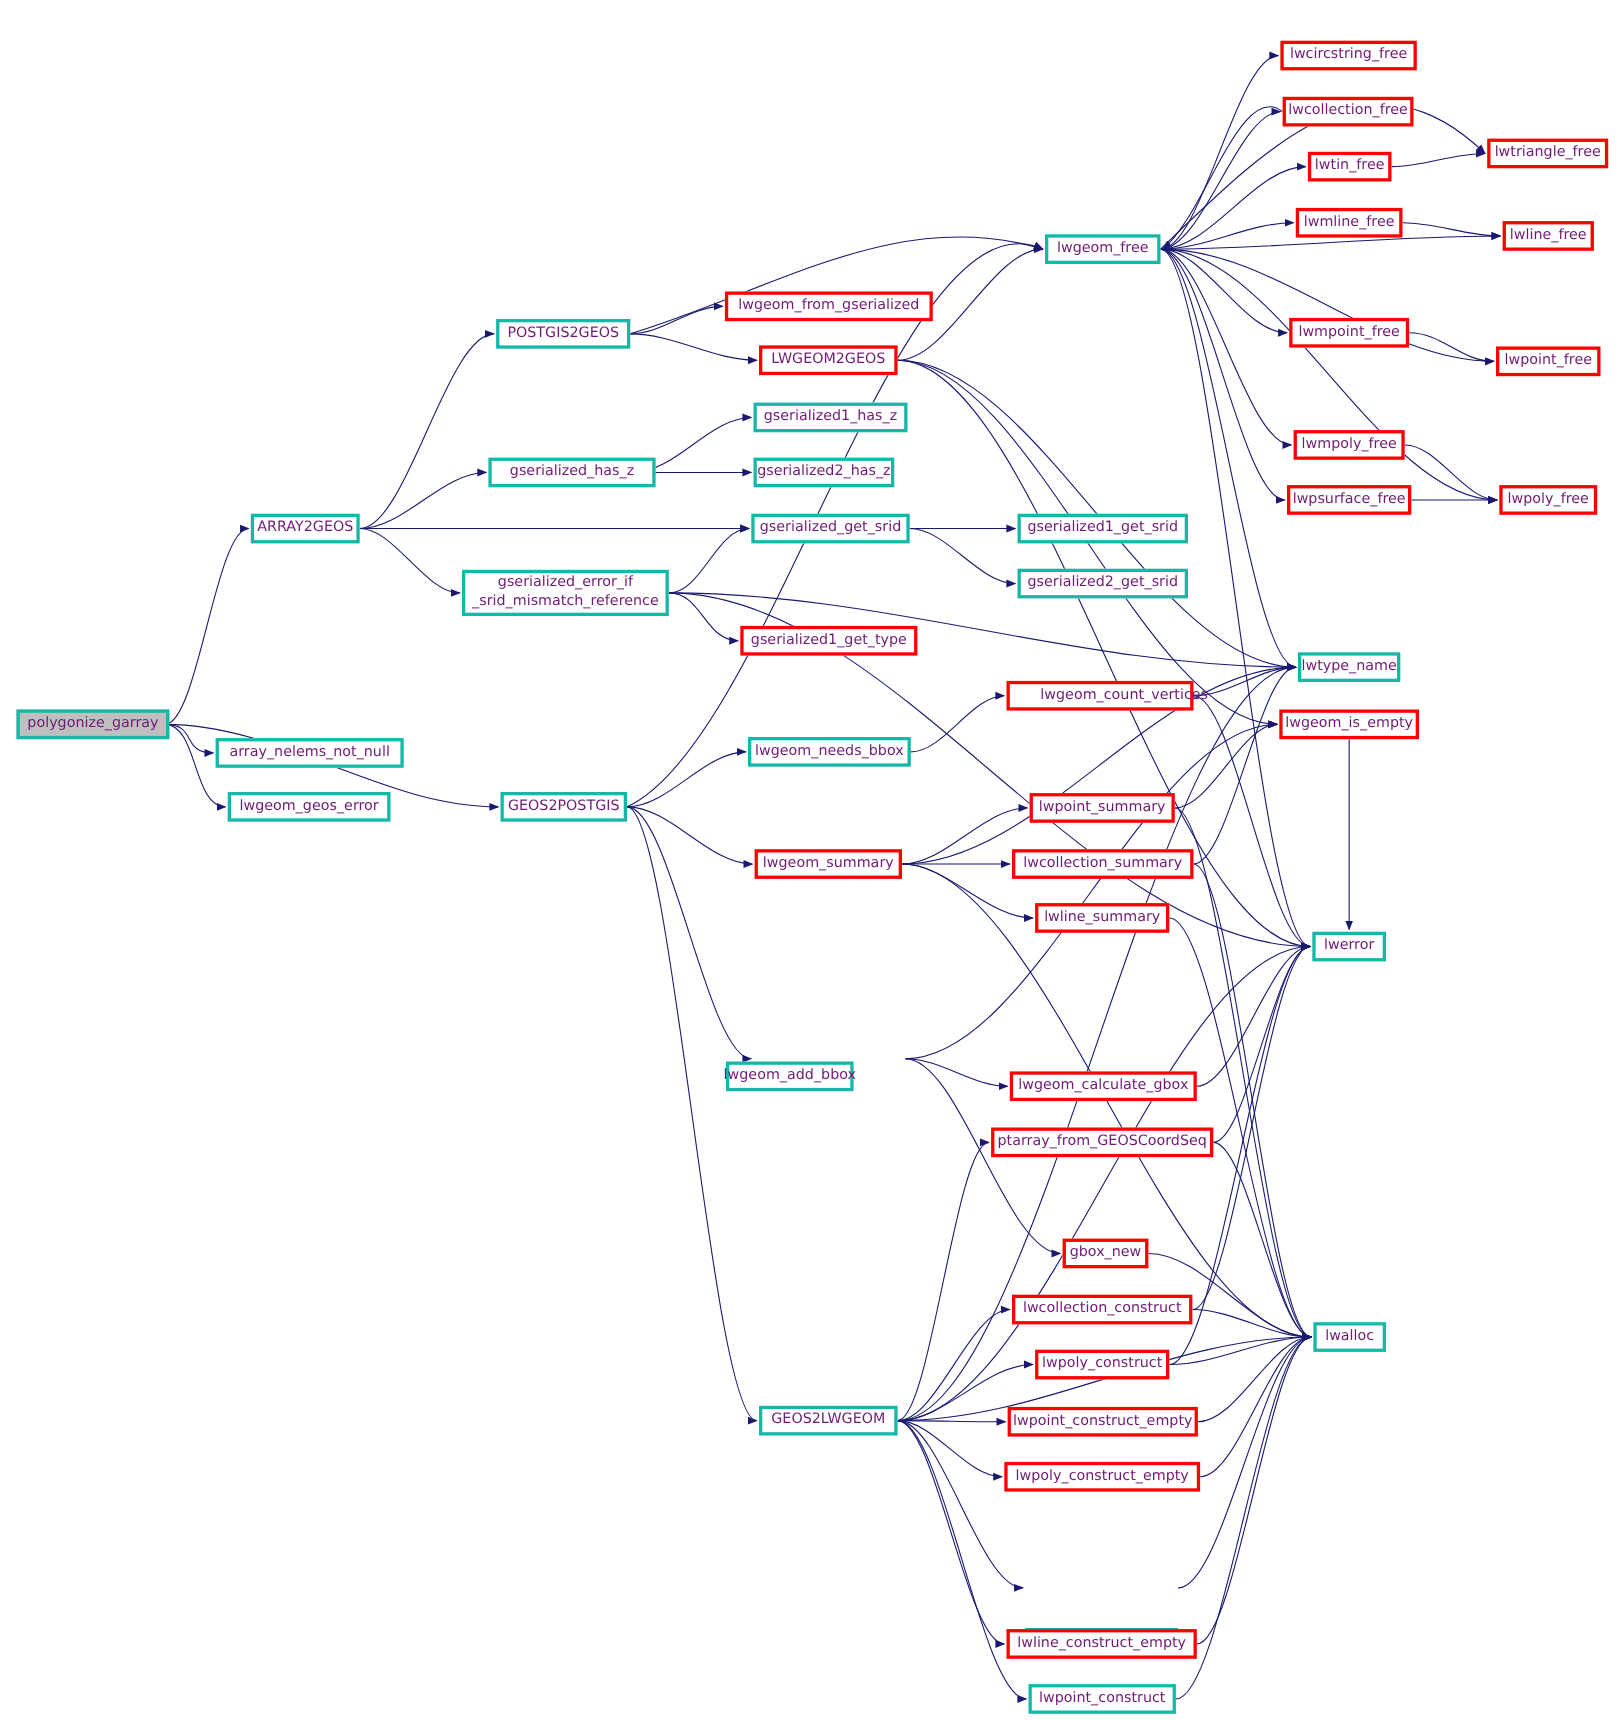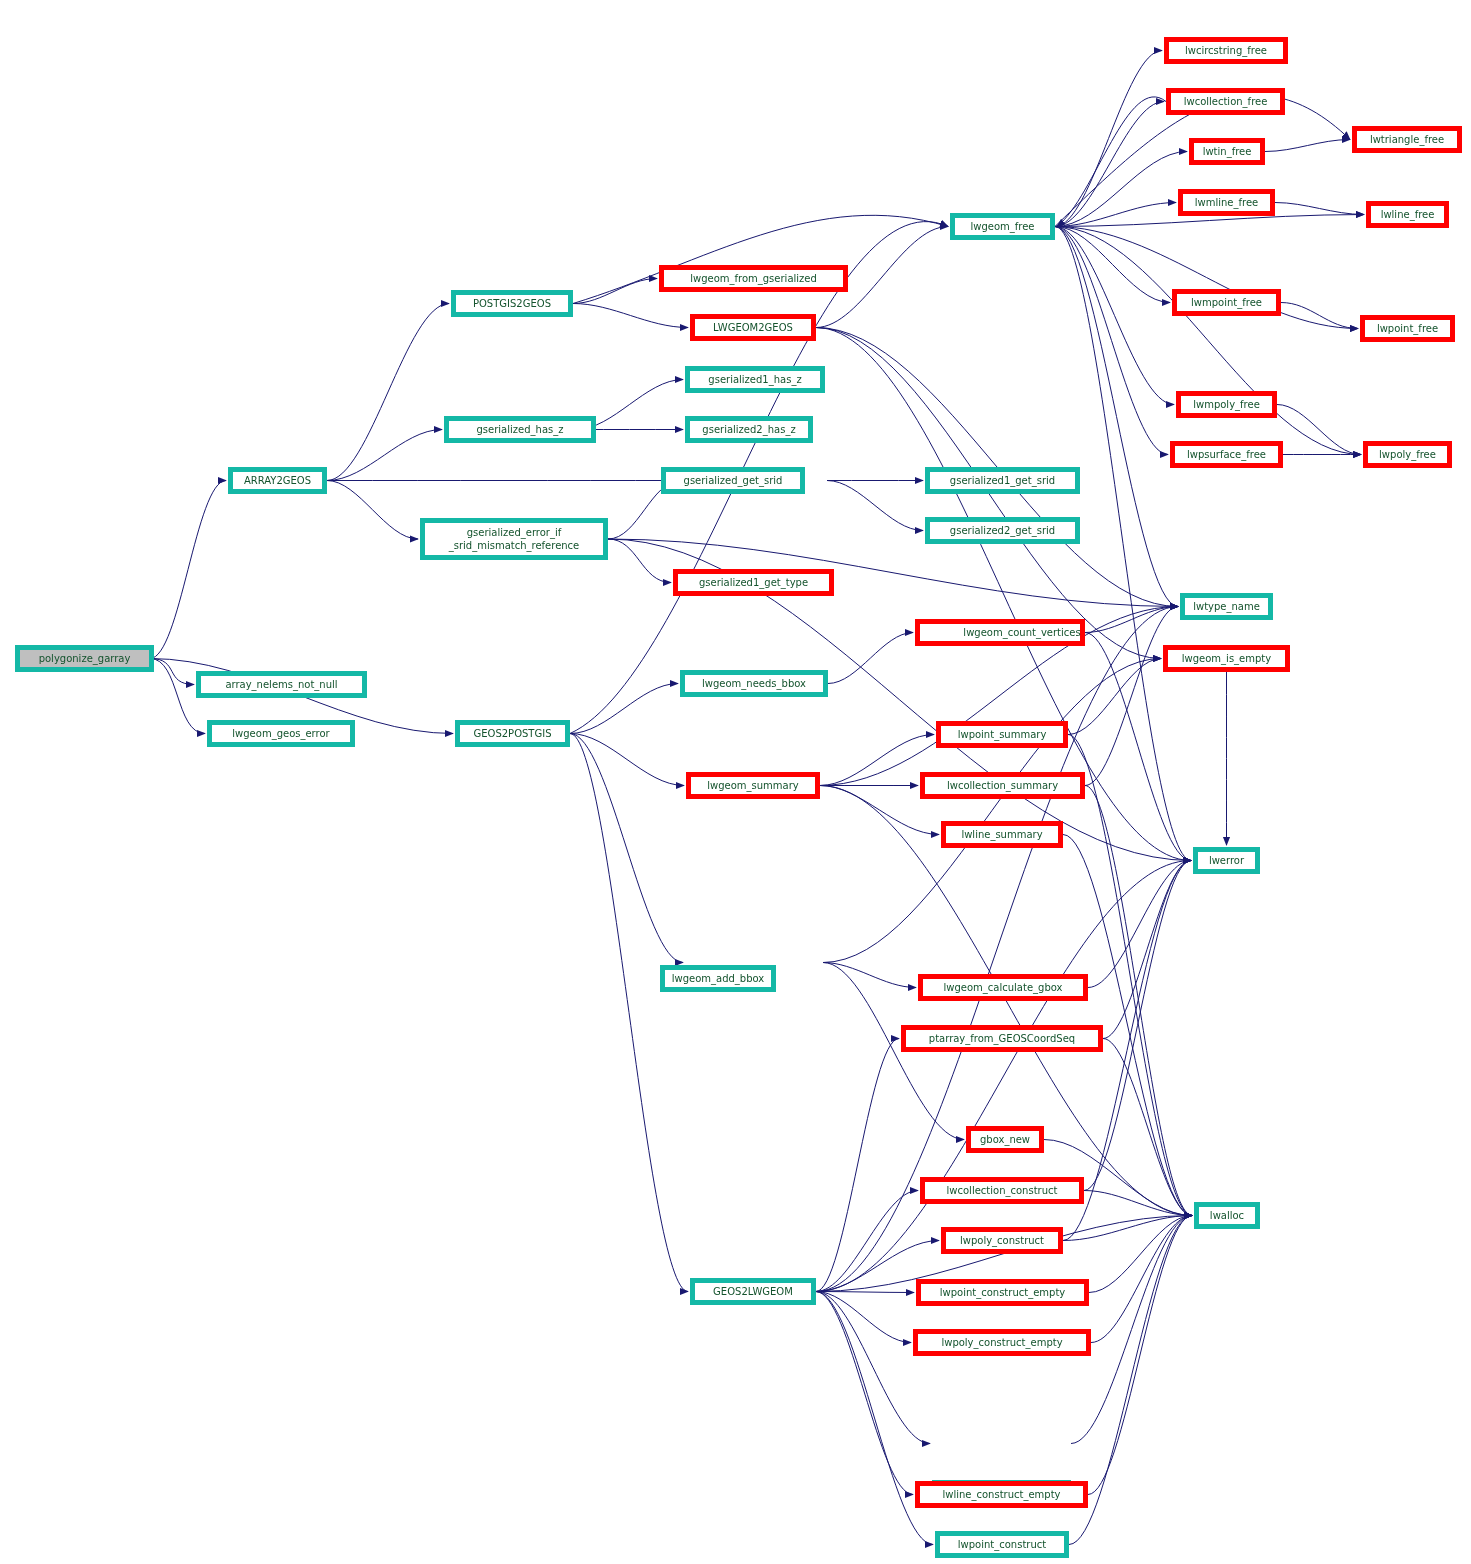--- a/index.html
+++ b/index.html
@@ -21,28 +21,28 @@
     top: 0;
   }
   .edge {
     fill: none;
     stroke: #191970;
     stroke-width: 1;
   }
   .node {
     position: absolute;
     box-sizing: border-box;
-    border: 5px solid #14b8a6;
+    border: 3px solid #14b8a6;
     background: #ffffff;
-    color: #14532d;
+    color: #701a75;
     display: flex;
     align-items: center;
     justify-content: center;
     text-align: center;
-    font-size: 10px;
+    font-size: 13px;
     line-height: 1.3;
     white-space: pre-line;
     cursor: pointer;
     z-index: 2;
   }
   .node.red {
     border-color: #ff0000;
   }
   .node.highlight {
     background: #bfbfbf;
@@ -150,21 +150,21 @@
 <div class="node highlight" style="left: 15px; top: 645px; width: 139px; height: 27px;">polygonize_garray</div>
     <div class="node" style="left: 196px; top: 671px; width: 171px; height: 27px;">array_nelems_not_null</div>
     <div class="node" style="left: 207px; top: 720px; width: 148px; height: 27px;">lwgeom_geos_error</div>
     <div class="node" style="left: 228px; top: 467px; width: 99px; height: 27px;">ARRAY2GEOS</div>
     <div class="node" style="left: 451px; top: 290px; width: 122px; height: 27px;">POSTGIS2GEOS</div>
     <div class="node red" style="left: 659px; top: 265px; width: 189px; height: 27px;">lwgeom_from_gserialized</div>
     <div class="node red" style="left: 690px; top: 314px; width: 126px; height: 27px;">LWGEOM2GEOS</div>
     <div class="node" style="left: 685px; top: 366px; width: 140px; height: 27px;">gserialized1_has_z</div>
     <div class="node" style="left: 444px; top: 416px; width: 152px; height: 27px;">gserialized_has_z</div>
     <div class="node" style="left: 685px; top: 416px; width: 128px; height: 27px;">gserialized2_has_z</div>
-    <div class="node" style="left: 661px; top: 467px; width: 144px; height: 27px;">gserialized_get_srid</div>
+    <div class="node" style="left: 683px; top: 467px; width: 144px; height: 27px;">gserialized_get_srid</div>
     <div class="node" style="left: 925px; top: 467px; width: 155px; height: 27px;">gserialized1_get_srid</div>
     <div class="node" style="left: 925px; top: 517px; width: 155px; height: 27px;">gserialized2_get_srid</div>
     <div class="node" style="left: 420px; top: 518px; width: 188px; height: 42px;">gserialized_error_if
 _srid_mismatch_reference</div>
     <div class="node red" style="left: 673px; top: 569px; width: 161px; height: 27px;">gserialized1_get_type</div>
     <div class="node" style="left: 950px; top: 213px; width: 105px; height: 27px;">lwgeom_free</div>
     <div class="node red" style="left: 1164px; top: 37px; width: 124px; height: 27px;">lwcircstring_free</div>
     <div class="node red" style="left: 1166px; top: 88px; width: 119px; height: 27px;">lwcollection_free</div>
     <div class="node red" style="left: 1189px; top: 138px; width: 76px; height: 27px;">lwtin_free</div>
     <div class="node red" style="left: 1352px; top: 126px; width: 110px; height: 27px;">lwtriangle_free</div>

